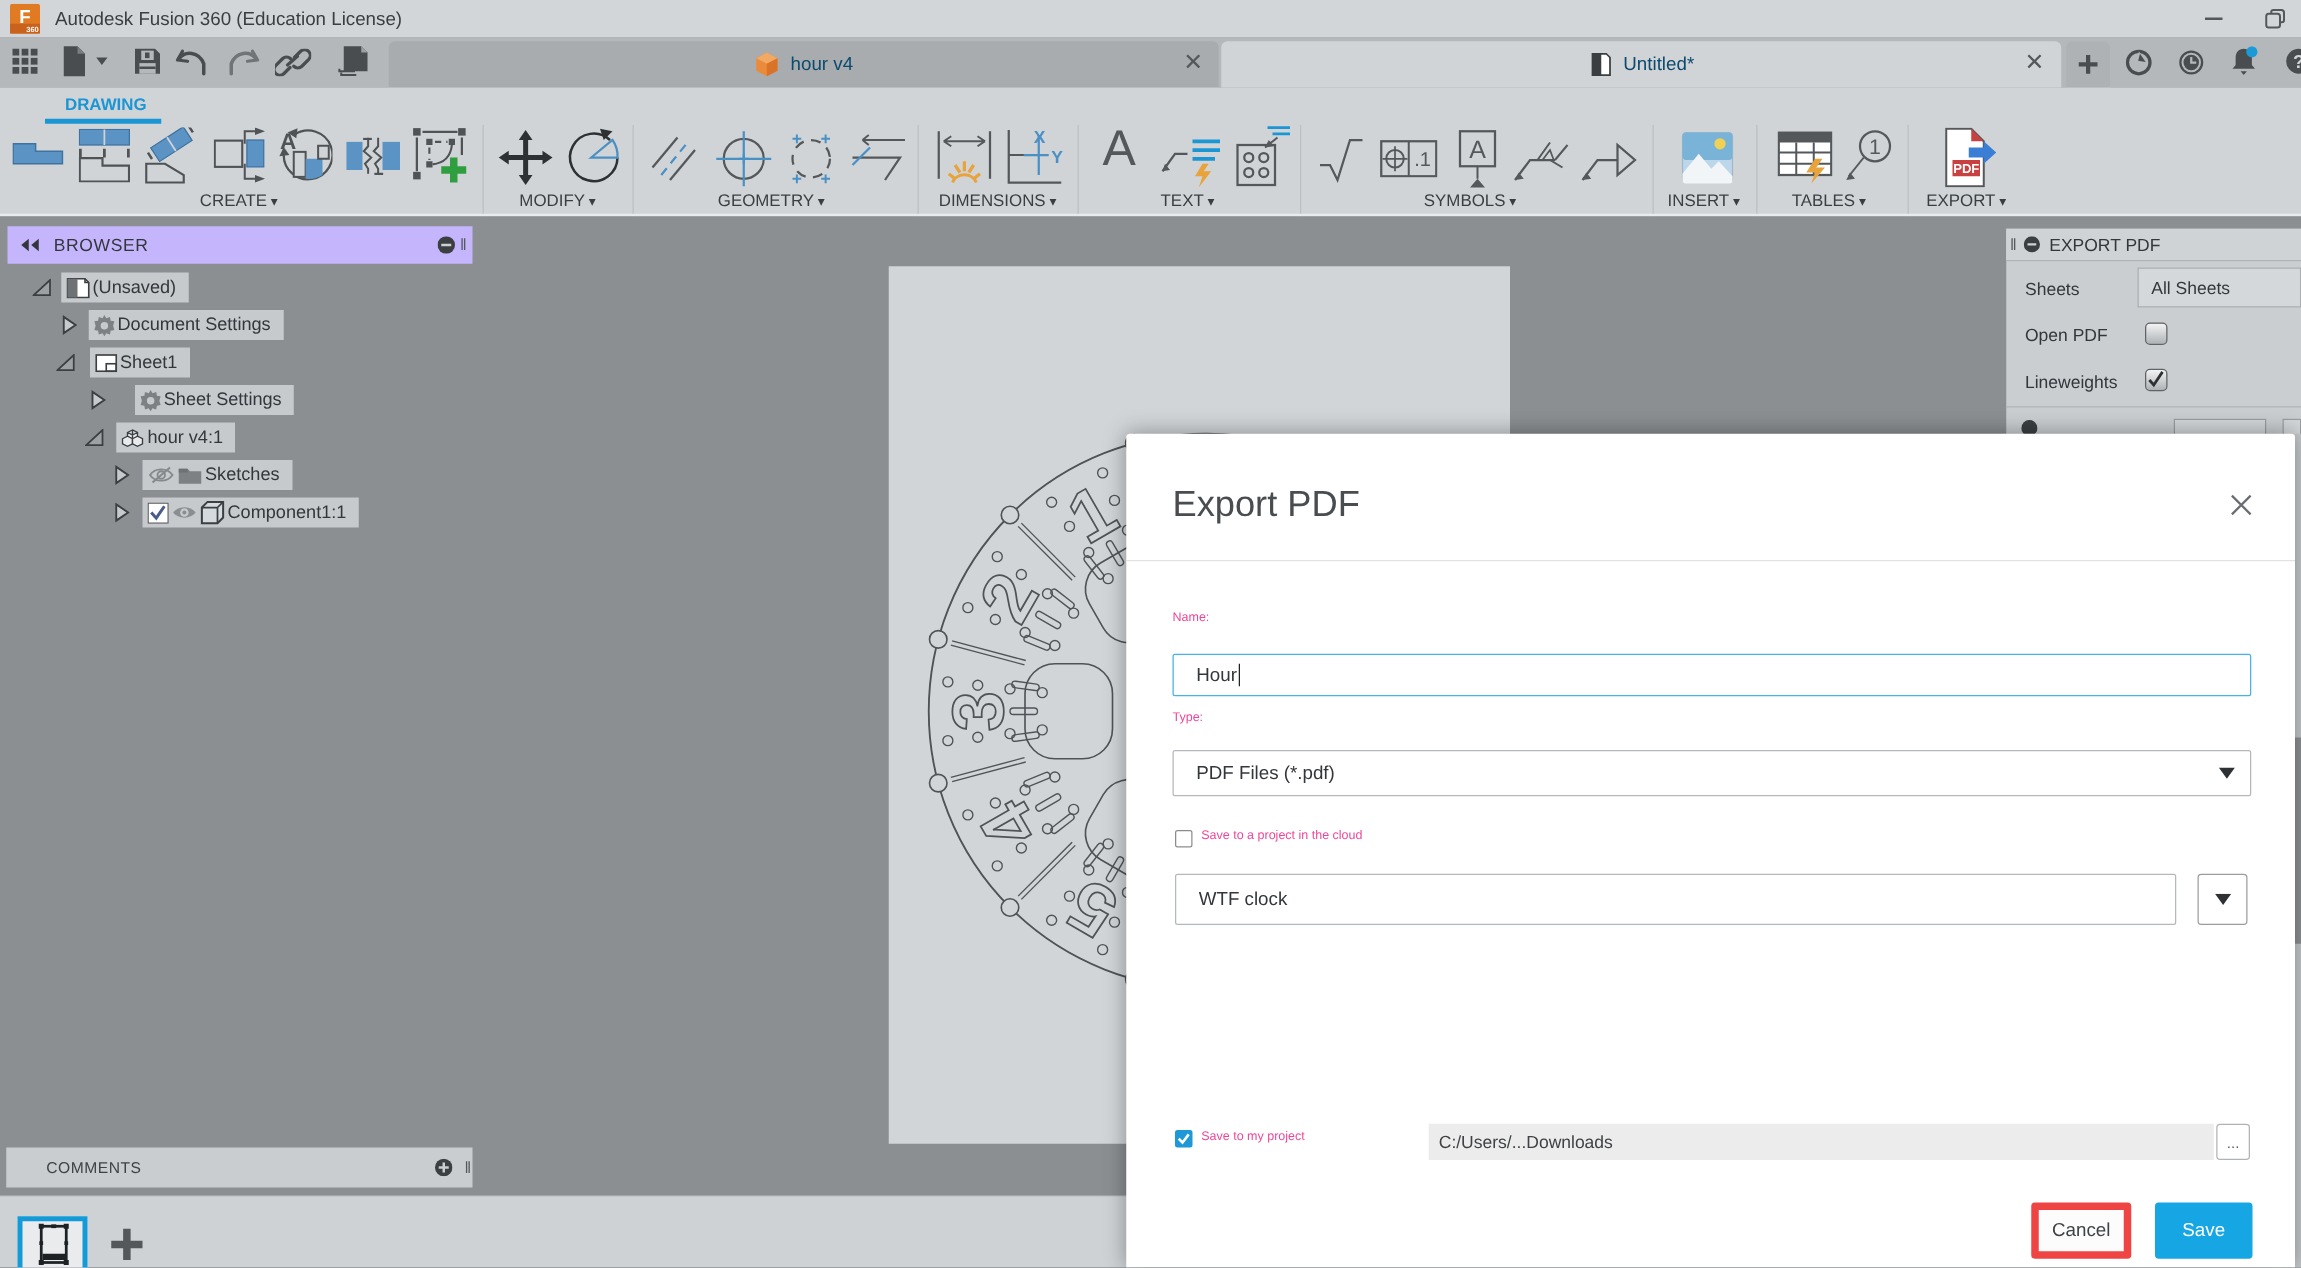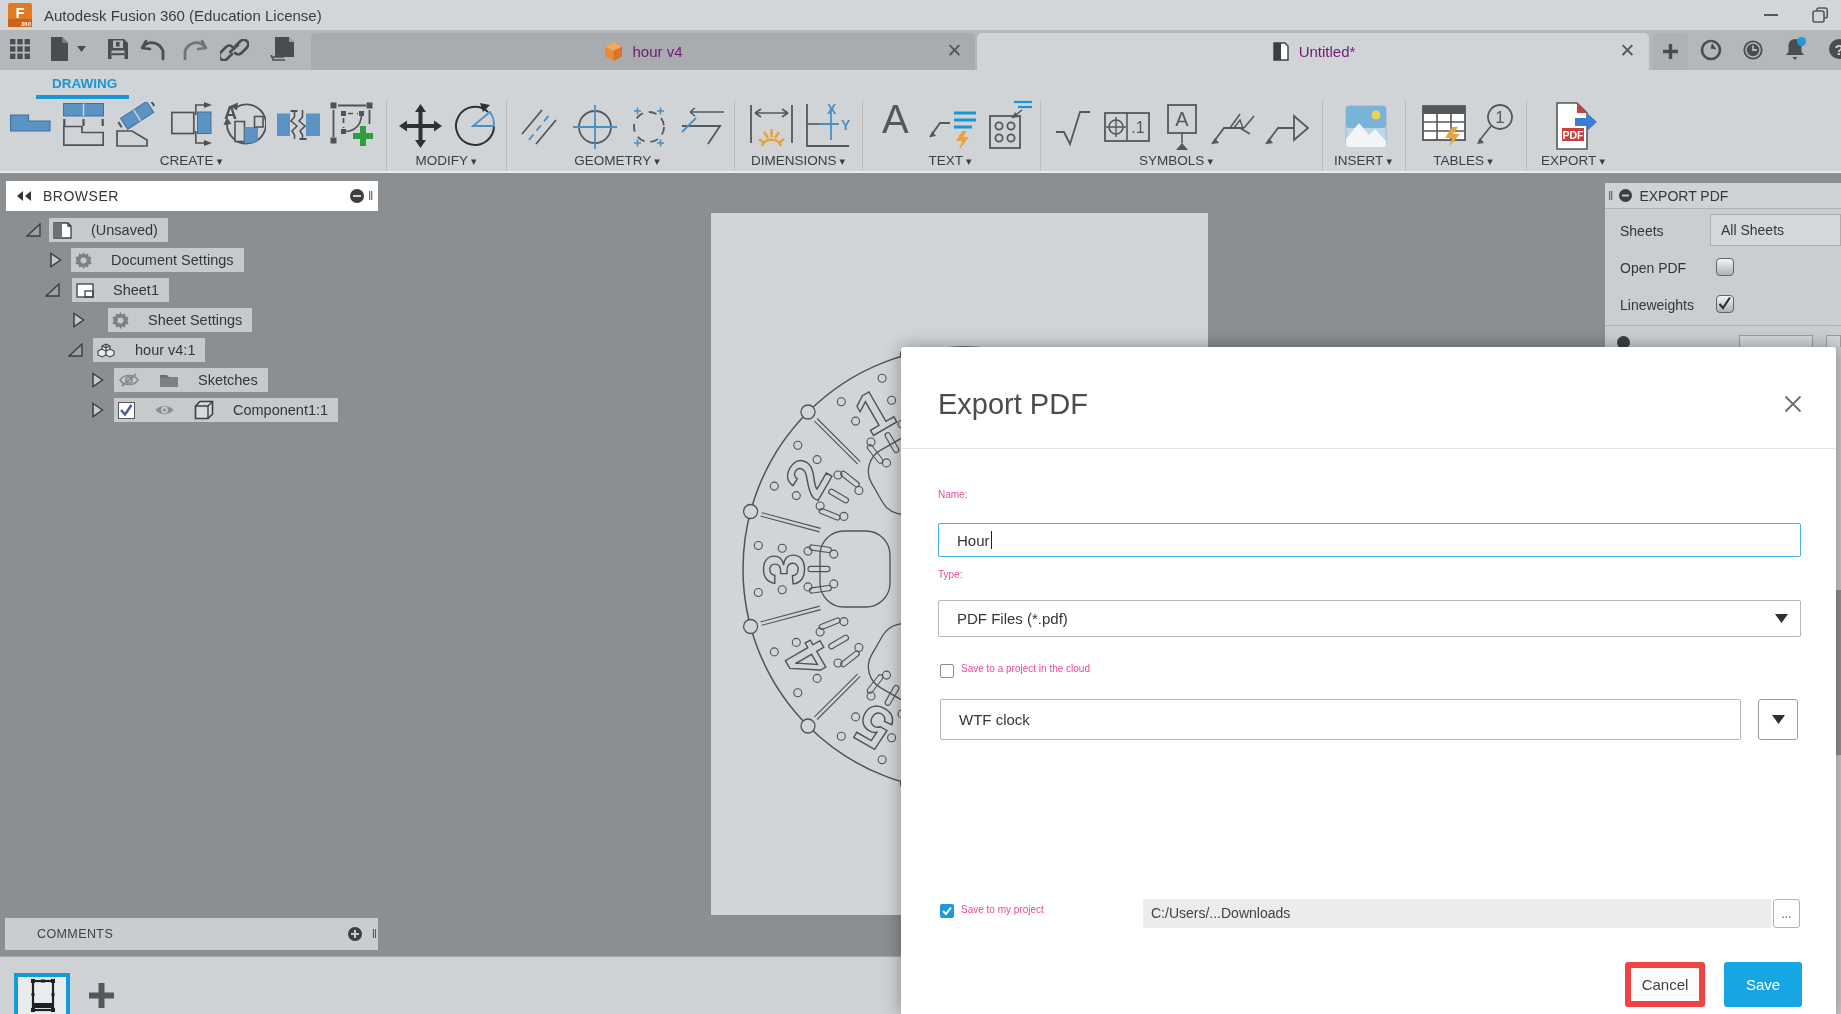--- a/index.html
+++ b/index.html
@@ -5,34 +5,34 @@
 *{margin:0;padding:0;box-sizing:border-box;}
 html,body{width:1841px;height:1014px;overflow:hidden;}
 body{font-family:"Liberation Sans",sans-serif;position:relative;background:#8b8f92;}
 .abs{position:absolute;}
 
 #titlebar{left:0;top:0;width:1841px;height:30px;background:#d3d6d9;}
 #titlebar .ttext{left:44px;top:0;height:30px;line-height:31px;font-size:15px;color:#3b3e41;}
 
 #tabbar{left:0;top:30px;width:1841px;height:40px;background:#b4b8bb;}
 .tab{top:3px;height:37px;border-radius:5px 5px 0 0;}
-.tabc{display:flex;align-items:center;justify-content:center;height:100%;font-size:15px;color:#701a75;gap:8px;}
+.tabc{display:flex;align-items:center;justify-content:center;height:100%;font-size:15px;color:#0c4a6e;gap:8px;}
 .tabx{position:absolute;top:10px;width:17px;height:17px;color:#55585b;font-size:19px;line-height:16px;text-align:center;}
 
 #ribbon{left:0;top:70px;width:1841px;height:110px;background:#d1d4d7;}
 .glabel{position:absolute;top:83px;font-size:13.5px;color:#3b3e41;white-space:nowrap;transform:translateX(-50%);}
 .glabel:after{content:" \25BE";font-size:11px;}
 .gsep{position:absolute;top:30px;height:73px;width:1px;background:#bcbfc2;}
 
 #canvas{left:0;top:180px;width:1841px;height:776px;background:#8b8f92;}
 #sheet{left:711px;top:33px;width:497px;height:702px;background:#d2d5d8;}
 
-#bheader{left:6px;top:1px;width:372px;height:30px;background:#ffffff;display:flex;align-items:center;}
+#bheader{left:6px;top:1px;width:372px;height:30px;background:#c4b5fd;display:flex;align-items:center;}
 .trow{position:absolute;height:24px;display:flex;align-items:center;font-size:14.5px;color:#33363a;}
-.trbg{background:#c6cacd;display:flex;align-items:center;height:24px;padding:0 10px 0 4px;gap:19px;}
+.trbg{background:#c6cacd;display:flex;align-items:center;height:24px;padding:0 10px 0 4px;gap:2px;}
 
 #comments{left:5px;top:738px;width:373px;height:32px;background:#c9cdd0;display:flex;align-items:center;}
 
 #bottombar{left:0;top:956px;width:1841px;height:58px;background:#ced2d5;border-top:1px solid #a2a6a9;}
 
 #rpanel{left:1605px;top:183px;width:236px;height:773px;background:#caced1;}
 #rpheader{left:0;top:0;width:236px;height:26px;background:#d0d3d6;border-bottom:1px solid #b0b3b6;display:flex;align-items:center;}
 .rlabel{font-size:14px;color:#33363a;}
 
 #dialog{left:901px;top:347px;width:935px;height:667px;background:#fff;box-shadow:0 0 18px rgba(0,0,0,0.35);border-radius:3px 3px 0 0;}

